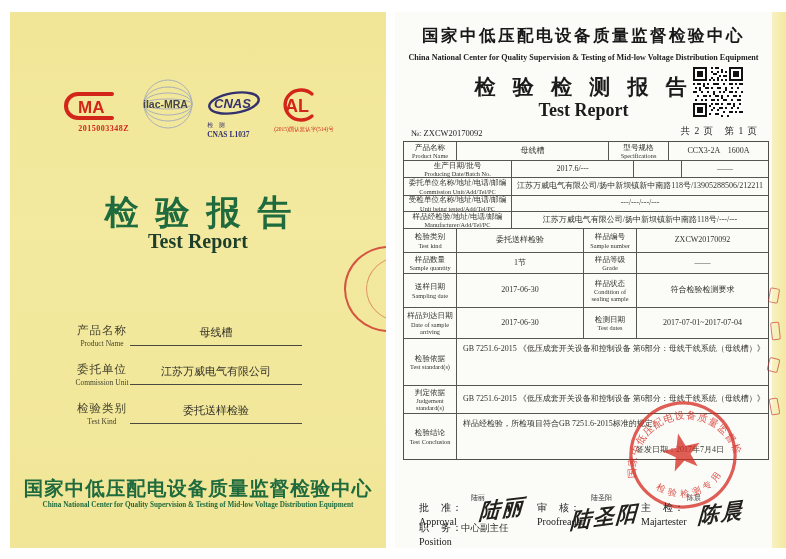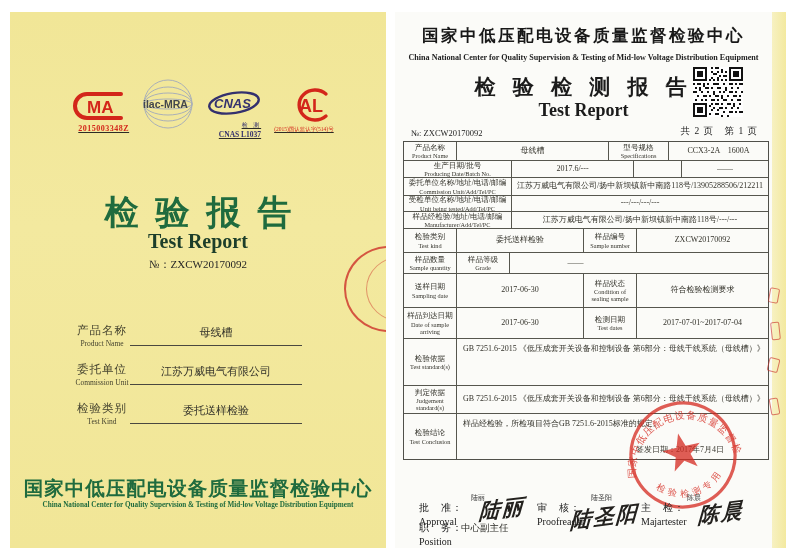--- a/index.html
+++ b/index.html
@@ -6,21 +6,21 @@
   html,body { background:#ffffff; }
   body { font-family:"Liberation Serif","DejaVu Serif",serif; color:#2c2b26; }
   .canvas { position:relative; width:786px; height:559px; background:#ffffff; overflow:hidden; }
 
   
   .page-left { position:absolute; left:10px; top:12px; width:376px; height:536px;
                background:linear-gradient(180deg,#f1e697 0%,#f3e99f 40%,#f1e697 100%);
                overflow:hidden; }
   .logos { position:absolute; left:0; top:66px; width:100%; display:flex;
            justify-content:center; align-items:flex-start; gap:13px; }
-  .logo { display:flex; flex-direction:column; align-items:flex-end;text-decoration:underline; }
+  .logo { display:flex; flex-direction:column; align-items:flex-start; }
   .logo-cap { font-size:8px; font-weight:bold; letter-spacing:.5px; color:#d3261a; margin-top:2px;margin-left:16px; }
   .cap-cnas1 { font-size:6px; color:#33306e; margin-top:1px; letter-spacing:2px; }
   .cap-cnas2 { font-size:7.5px; font-weight:bold; color:#33306e; }
   .cap-al { font-size:5.5px; color:#d3261a; margin-top:2px; }
   .cover-title { position:absolute; top:178px; width:100%; text-align:center;
                  font-size:34px; font-weight:bold; color:#1f6b3e; letter-spacing:17px; padding-left:17px; }
   .cover-title-en { position:absolute; top:218px; width:100%; text-align:center;
                     font-size:20px; font-weight:bold; color:#1c3e2a; }
   .cover-no { position:absolute; top:245px; width:100%; text-align:center; font-size:11px; color:#262626; }
   .field { position:absolute; left:0; width:100%; height:34px; }
@@ -136,21 +136,20 @@
         <svg width="46" height="38" viewBox="0 0 46 38">
           <path d="M38 8 A16 15 0 1 0 38 30" fill="none" stroke="#d3261a" stroke-width="3.4" stroke-linecap="round"></path>
           <text x="11" y="26" font-size="18" font-weight="bold" fill="#d3261a" font-family="Liberation Sans, sans-serif">AL</text>
         </svg>
         <div class="cap-al">(2015)国认监认字(514)号</div>
       </div>
     </div>
 
     <div class="cover-title">检验报告</div>
     <div class="cover-title-en">Test Report</div>
-    <div class="cover-no">№：ZXCW20170092</div>
 
     <div class="field f1">
       <div class="flabel">
         <div class="cn">产品名称</div>
         <div class="en">Product Name</div>
       </div>
       <div class="fval">母线槽</div>
     </div>
     <div class="field f2">
       <div class="flabel">
@@ -273,20 +272,21 @@
           <div class="en">Sample number</div>
         </div>
         <div class="td w3m val">ZXCW20170092</div>
       </div>
 
       <div class="tr" style="height:21px">
         <div class="td wA">
           <div class="cn">样品数量</div>
           <div class="en">Sample quantity</div>
         </div>
+        <div class="td grow val">1节</div>
         <div class="td w2m">
           <div class="cn">样品等级</div>
           <div class="en">Grade</div>
         </div>
         <div class="td w3m val">——</div>
       </div>
 
       <div class="tr" style="height:34px">
         <div class="td wA">
           <div class="cn">送样日期</div>

